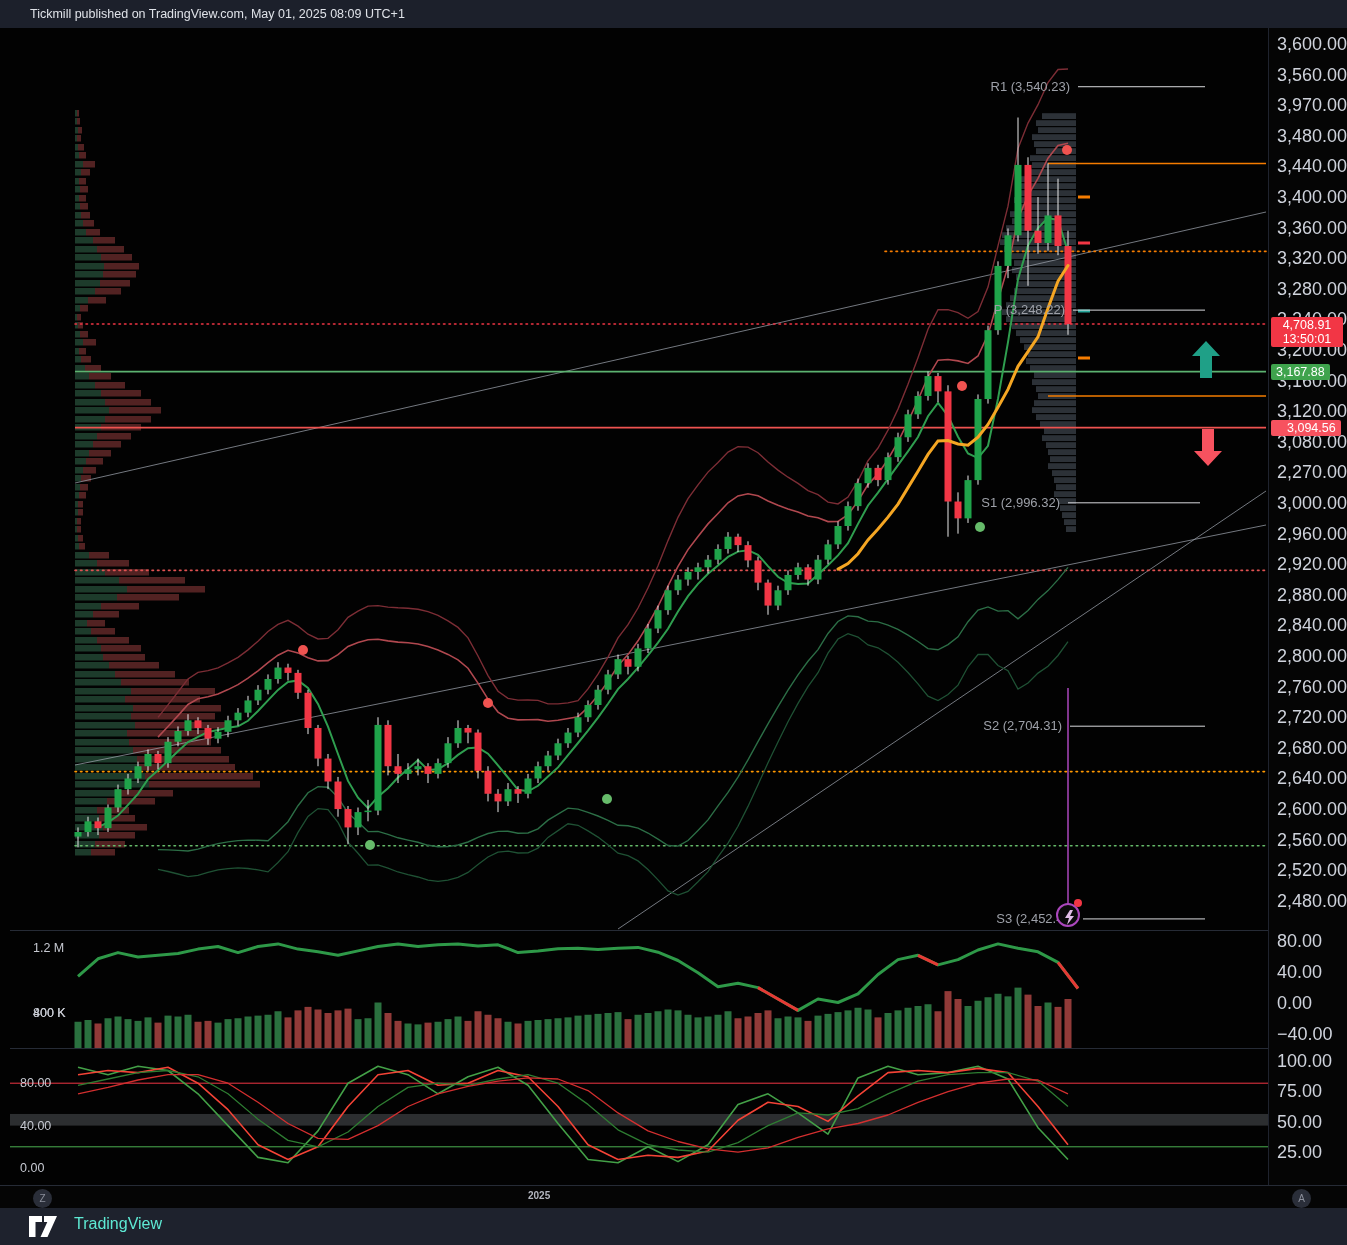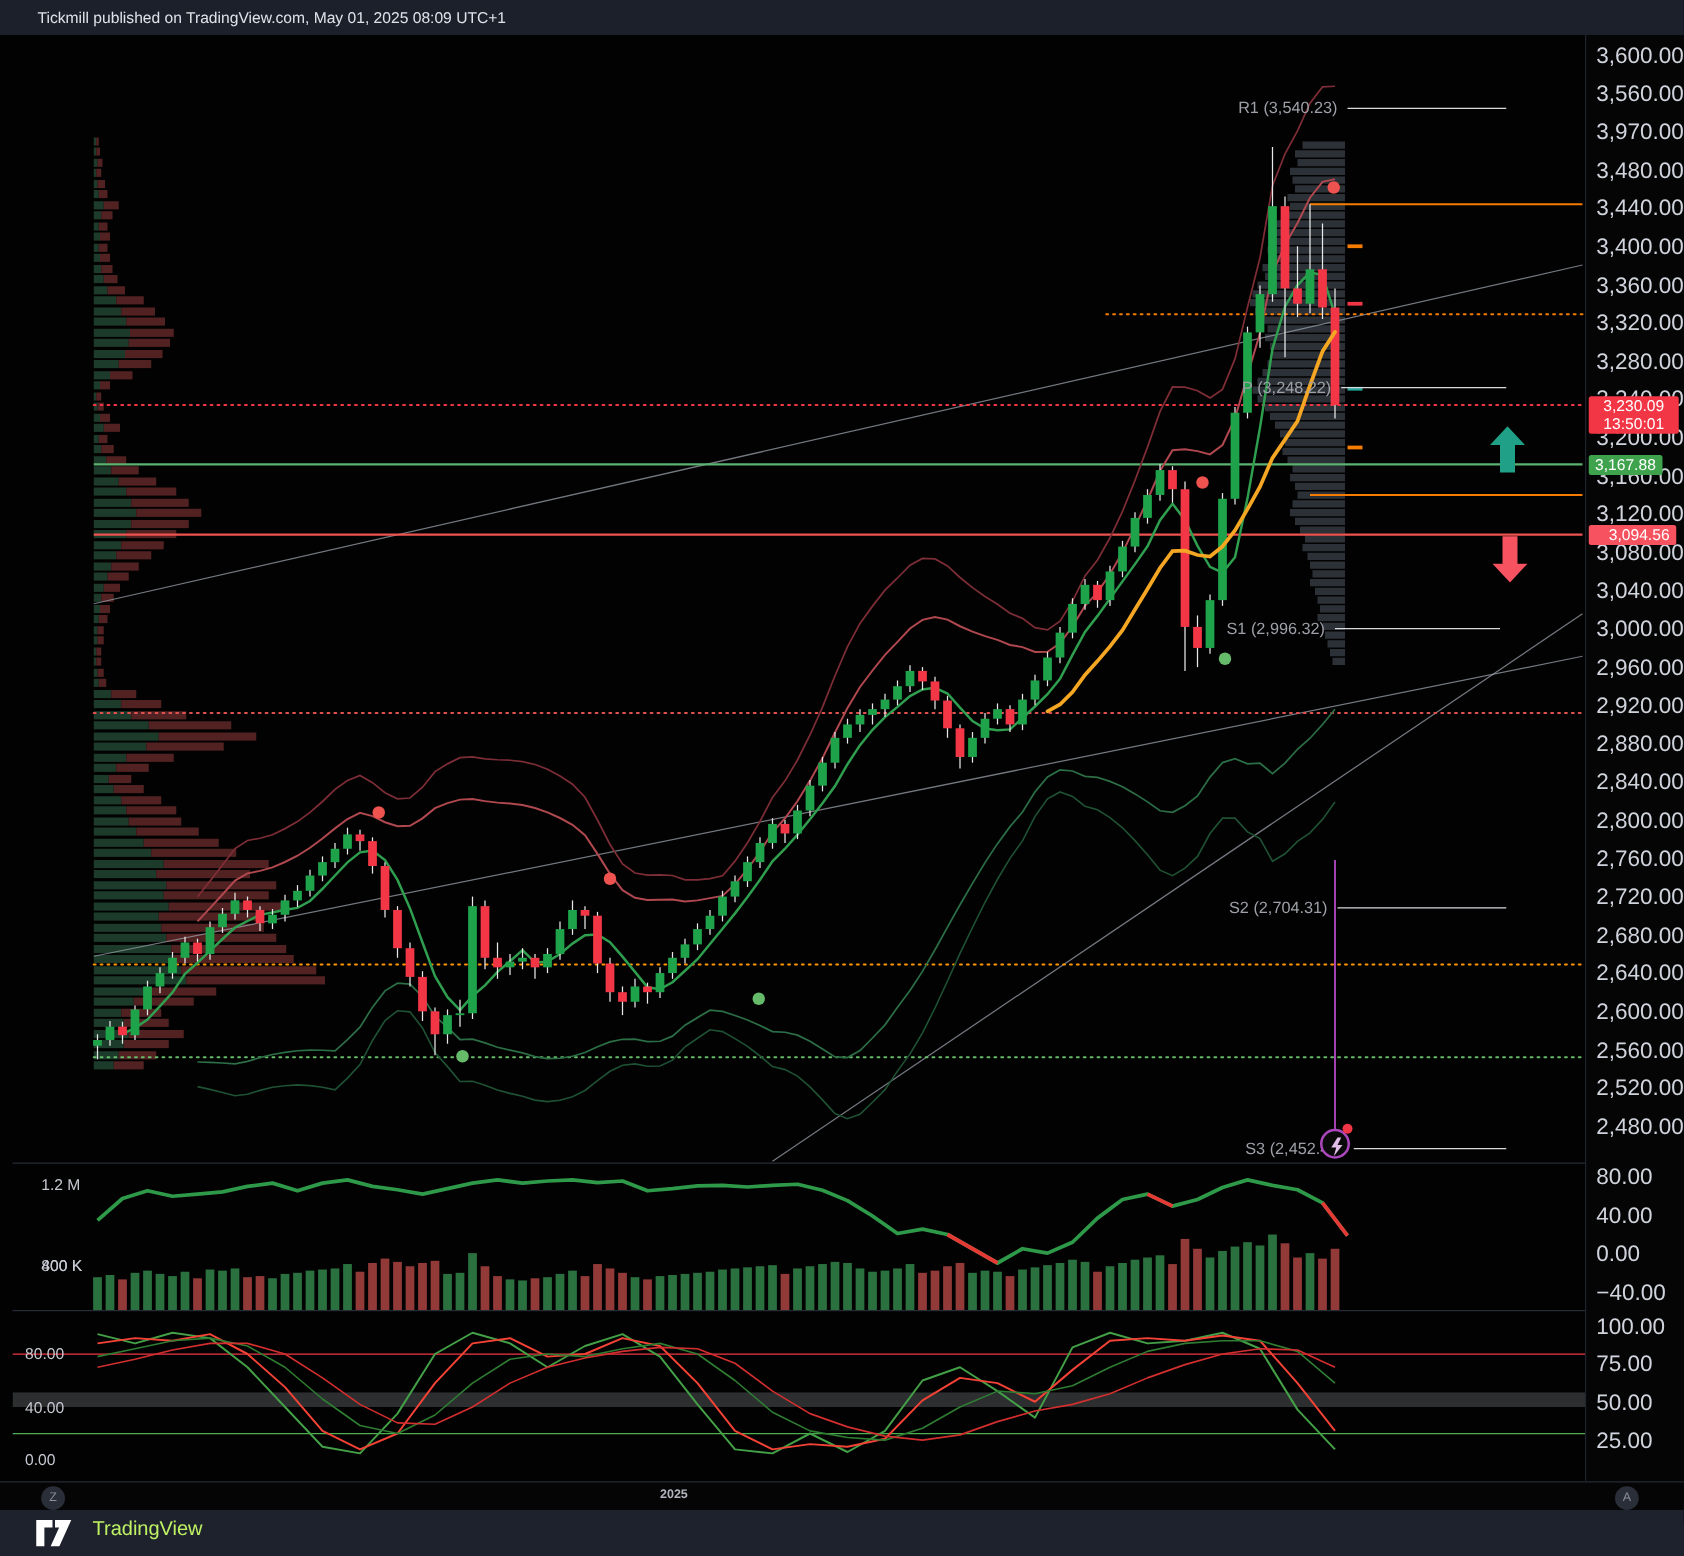--- a/index.html
+++ b/index.html
@@ -26,21 +26,21 @@
   .arrowbox{position:absolute;z-index:4;}
   
   #timeaxis{position:absolute;left:0;top:1185px;width:1347px;height:22px;background:#050505;
             border-top:1px solid #262b36;z-index:6;}
   #time-label{position:absolute;left:528px;top:4px;color:#b2b5be;font-size:10px;font-weight:700;}
   .axisbtn{position:absolute;top:3px;width:19px;height:19px;border-radius:50%;background:#2a2e39;
            color:#8b8f9b;font-size:10px;text-align:center;line-height:19px;}
   
   #footer{position:absolute;left:0;top:1207px;width:1347px;height:38px;background:#1e222d;}
   #footer .logo{position:absolute;left:28px;top:8px;}
-  #footer .brand{position:absolute;left:74px;top:8px;color:#bef264;font-size:16px;font-weight:500;}
+  #footer .brand{position:absolute;left:74px;top:8px;color:#5eead4;font-size:16px;font-weight:500;}
 </style>
 </head>
 <body>
 
 <div id="screenshot">
 
   <div id="topbar">
     <span>Tickmill published on TradingView.com, May 01, 2025 08:09 UTC+1</span>
   </div>
 
@@ -641,21 +641,21 @@
       <path d="M68 26.7 L98 22.5 L128 24.6 L158 19.3 L188 35.2 L218 61.7 L248 96.7 L278 111.5 L308 98.8 L338 58.5 L368 26.7 L398 22.5 L428 37.3 L458 35.2 L488 22.5 L518 28.8 L548 58.5 L578 96.7 L608 111.5 L638 107.3 L668 109.4 L698 103.0 L728 72.3 L758 54.3 L788 58.5 L818 73.4 L848 47.9 L878 24.6 L908 22.5 L938 24.6 L968 20.4 L998 24.6 L1028 58.5 L1058 96.7" fill="none" stroke="#f44336" stroke-width="1.6" stroke-linejoin="round"></path>
       <path d="M68 37.3 L98 31.0 L128 24.6 L158 22.5 L188 28.8 L218 45.8 L248 71.2 L278 92.4 L308 98.8 L338 84.0 L368 58.5 L398 39.4 L428 35.2 L458 37.3 L488 31.0 L518 26.7 L548 35.2 L578 56.4 L608 81.8 L638 96.7 L668 102.0 L698 104.1 L728 94.6 L758 77.6 L788 64.9 L818 67.0 L848 60.6 L878 45.8 L908 33.1 L938 26.7 L968 24.6 L998 24.6 L1028 33.1 L1058 58.5" fill="none" stroke="#2e7d32" stroke-width="1.3" stroke-linejoin="round"></path>
       <path d="M68 45.8 L98 39.4 L128 32.0 L158 26.7 L188 26.7 L218 35.2 L248 54.3 L278 75.5 L308 90.3 L338 91.4 L368 77.6 L398 58.5 L428 45.8 L458 38.4 L488 33.1 L518 29.9 L548 31.0 L578 42.6 L608 64.9 L638 82.9 L668 93.5 L698 100.9 L728 104.1 L758 99.9 L788 89.3 L818 80.8 L848 75.5 L878 67.0 L908 54.3 L938 43.7 L968 35.2 L998 31.0 L1028 32.0 L1058 45.8" fill="none" stroke="#d32f2f" stroke-width="1.3" stroke-linejoin="round"></path>
     </svg>
 
   <div class="sep" style="top:930px"></div>
   <div class="sep" style="top:1048px"></div>
 
   <div id="axis-col">
     <div id="price-badge" class="badge" style="top:289px;width:62px;">
-      <span>3,230.09</span><br>
+      <span>4,708.91</span><br>
       <span>13:50:01</span>
     </div>
     <div id="green-badge" class="badge" style="top:336px;">
       <span>3,167.88</span>
     </div>
     <div id="pink-badge" class="badge" style="top:392px;">
       <span>3,094.56</span>
     </div>
   <div class="tick" style="top: 6px;">3,600.00</div>
       <div class="tick" style="top: 36.6px;">3,560.00</div>
@@ -664,21 +664,21 @@
       <div class="tick" style="top: 128.4px;">3,440.00</div>
       <div class="tick" style="top: 159px;">3,400.00</div>
       <div class="tick" style="top: 189.6px;">3,360.00</div>
       <div class="tick" style="top: 220.2px;">3,320.00</div>
       <div class="tick" style="top: 250.8px;">3,280.00</div>
       <div class="tick" style="top: 281.4px;">3,240.00</div>
       <div class="tick" style="top: 312px;">3,200.00</div>
       <div class="tick" style="top: 342.6px;">3,160.00</div>
       <div class="tick" style="top: 373.2px;">3,120.00</div>
       <div class="tick" style="top: 403.8px;">3,080.00</div>
-      <div class="tick" style="top: 434.4px;">3,040.00</div>
+      <div class="tick" style="top: 434.4px;">2,270.00</div>
       <div class="tick" style="top: 465px;">3,000.00</div>
       <div class="tick" style="top: 495.6px;">2,960.00</div>
       <div class="tick" style="top: 526.2px;">2,920.00</div>
       <div class="tick" style="top: 556.8px;">2,880.00</div>
       <div class="tick" style="top: 587.4px;">2,840.00</div>
       <div class="tick" style="top: 618px;">2,800.00</div>
       <div class="tick" style="top: 648.6px;">2,760.00</div>
       <div class="tick" style="top: 679.2px;">2,720.00</div>
       <div class="tick" style="top: 709.8px;">2,680.00</div>
       <div class="tick" style="top: 740.4px;">2,640.00</div>

